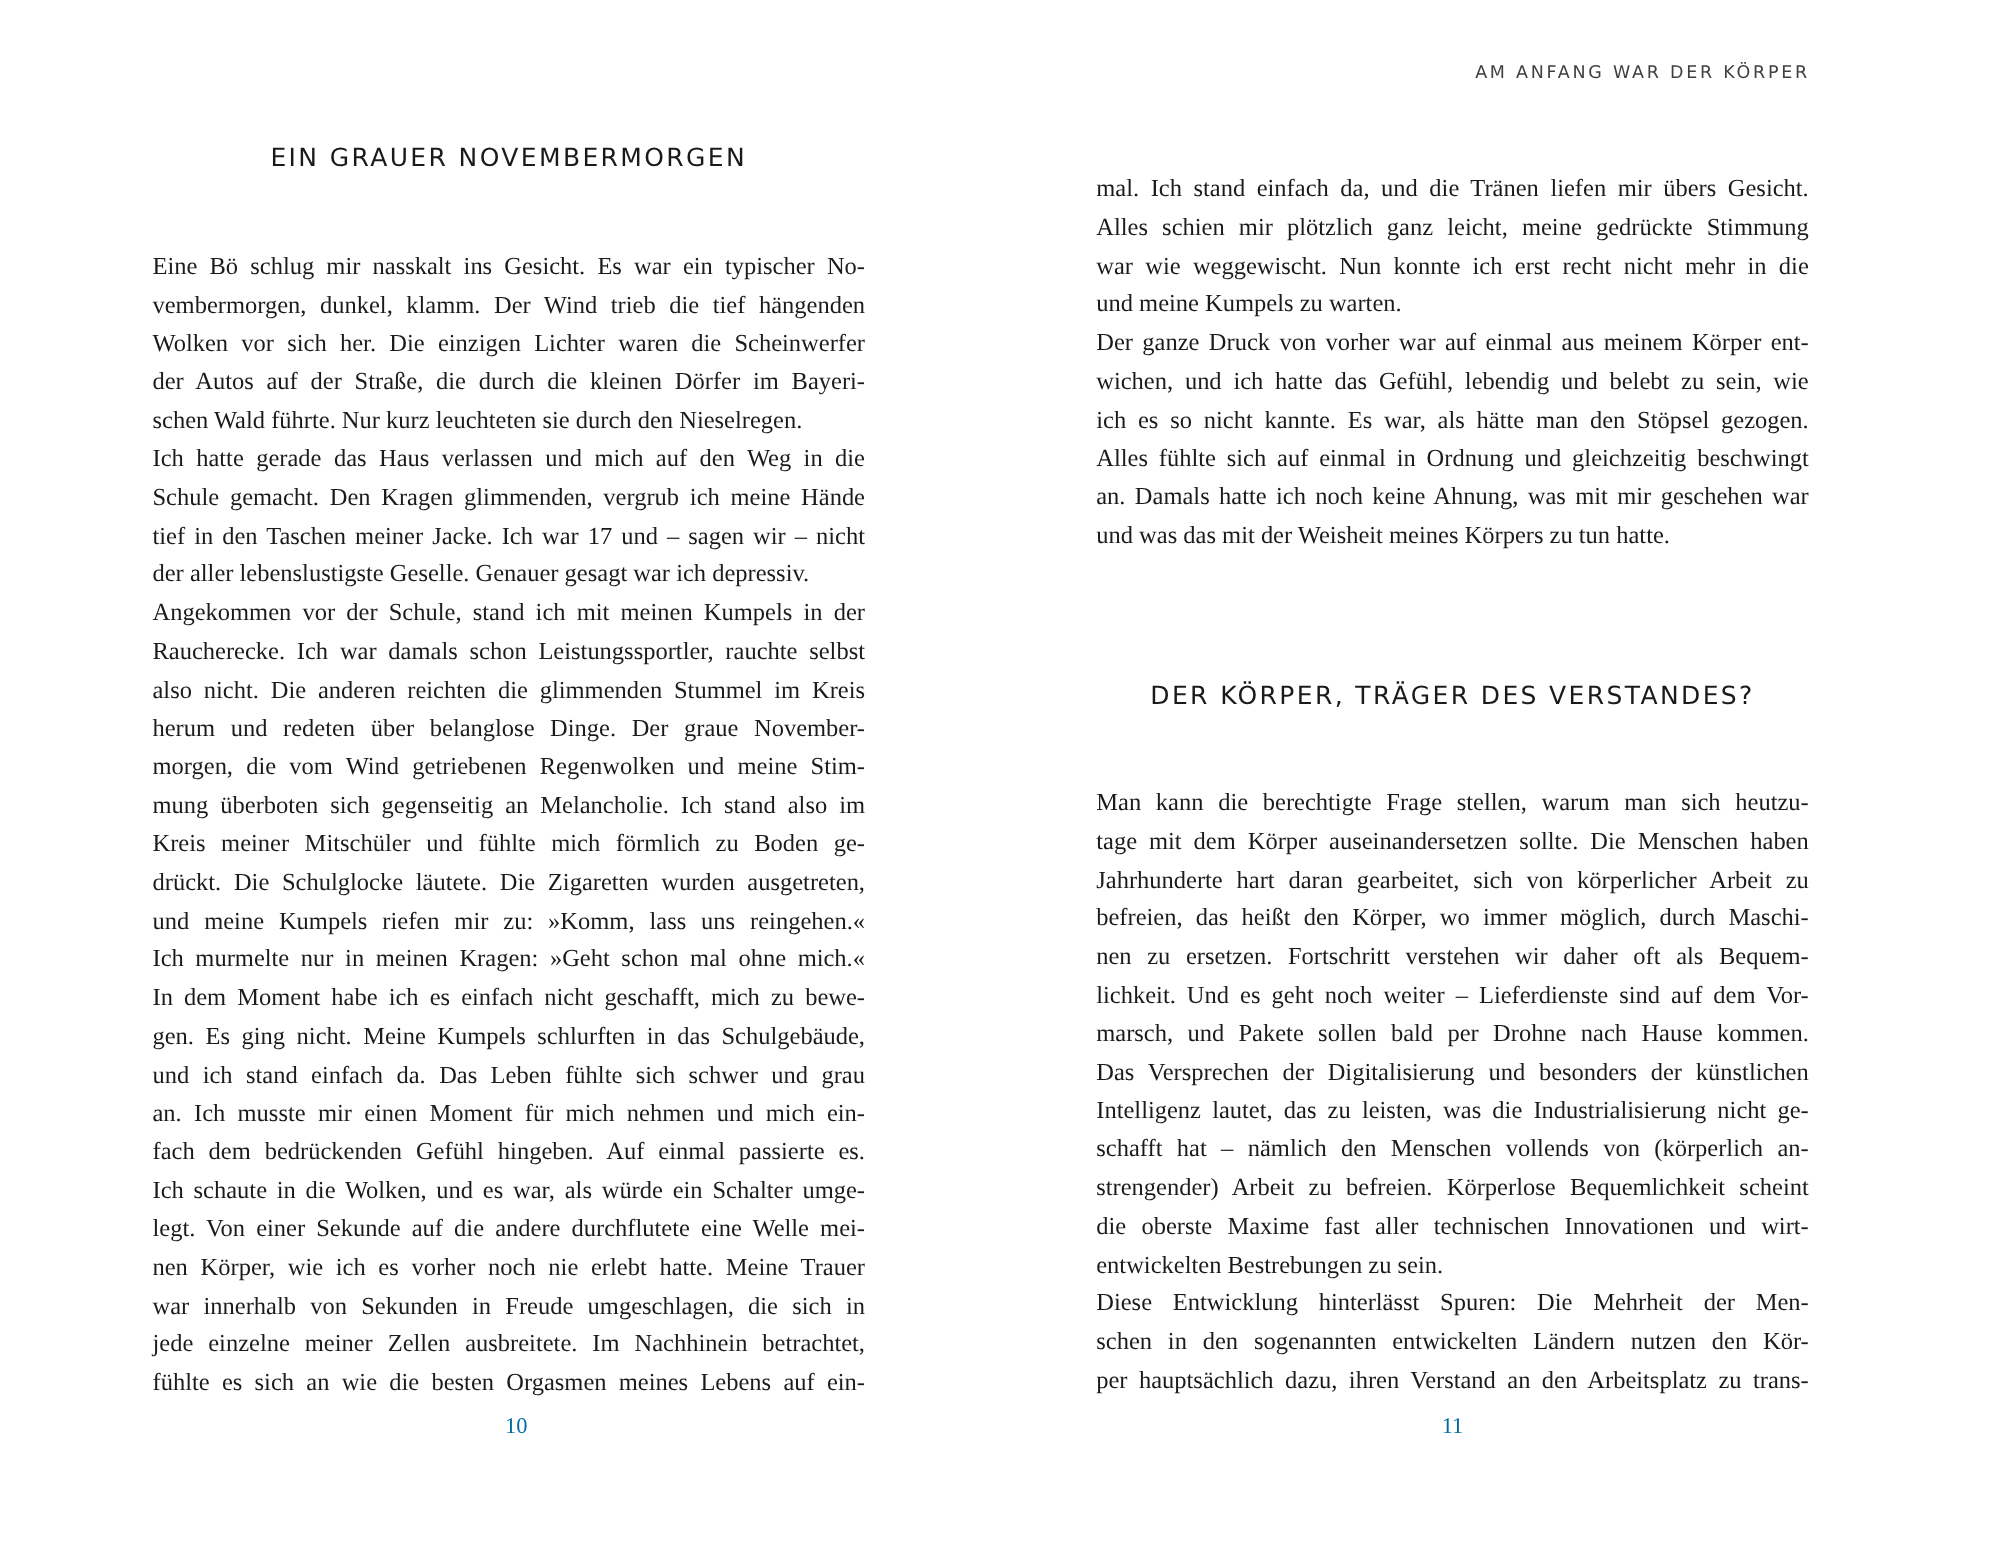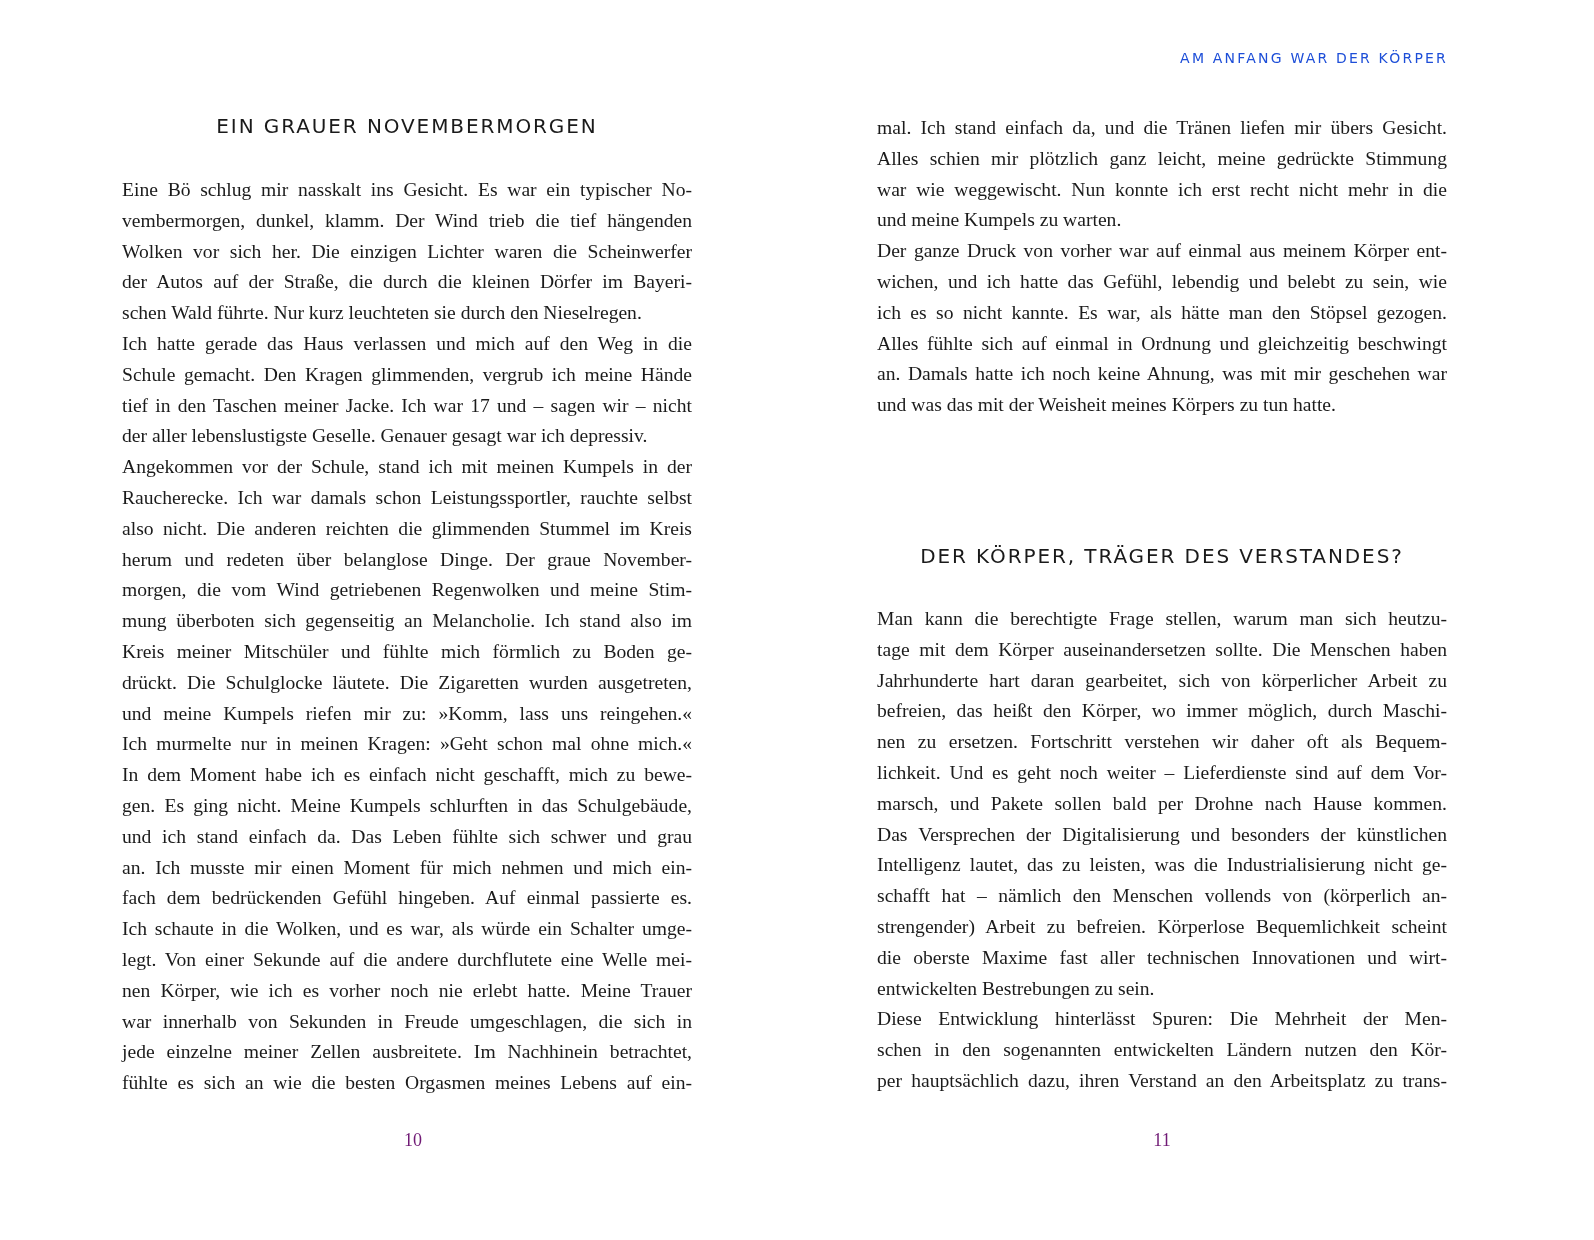--- a/index.html
+++ b/index.html
@@ -3,41 +3,41 @@
 <meta charset="utf-8">
 <style>
   html, body { margin: 0; padding: 0; background: #ffffff; }
   body { width: 1594px; height: 1240px; position: relative; overflow: hidden; color: #1b1b1b; }
   .page { position: absolute; top: 0; height: 1240px; }
   .page-left { left: 0; width: 797px; padding-left: 20px; }
   .page-right { left: 797px; width: 797px; }
   .running-head {
     position: absolute; top: 50px; right: 146px;
     font-family: "DejaVu Sans", sans-serif; font-size: 14px; letter-spacing: 2.2px;
-    color: #1d4ed8; white-space: nowrap;
+    color: #404040; white-space: nowrap;
   }
   .heading {
     position: absolute; left: 122px; width: 570px; text-align: center;
     font-family: "DejaVu Sans", sans-serif; font-size: 20px; letter-spacing: 1.9px;
     font-weight: normal; color: #1a1a1a; margin: 0; white-space: nowrap;
   }
   .page-right .heading { left: 80px; }
-  .body-text { position: absolute; width: 570px; }
+  .body-text { position: absolute; width: 570px; margin-top: 24px; }
   .page-left .body-text { left: 122px; top: 175px; }
   .page-right .body-text.block1 { left: 80px; top: 113px; }
   .page-right .body-text.block2 { left: 80px; top: 604px; }
   .line {
     font-family: "Liberation Serif", serif; font-size: 19.6px; line-height: 30.8px; height: 30.8px;
     text-align: justify; text-align-last: justify; white-space: nowrap; overflow: visible;
     display: block;
   }
   .line.last { text-align-last: left; }
   .folio {
     position: absolute; top: 1130px; width: 60px; text-align: center;
-    font-family: "Liberation Serif", serif; font-size: 18px; color: #701a75;
+    font-family: "Liberation Serif", serif; font-size: 18px; color: #0369a1;
   }
   .page-left .folio { left: 383px; }
   .page-right .folio { left: 335px; }
 </style>
 </head>
 <body>
 
 <div class="page page-left">
   <h2 class="heading" style="top:114px;">EIN GRAUER NOVEMBERMORGEN</h2>
   <div class="body-text">

